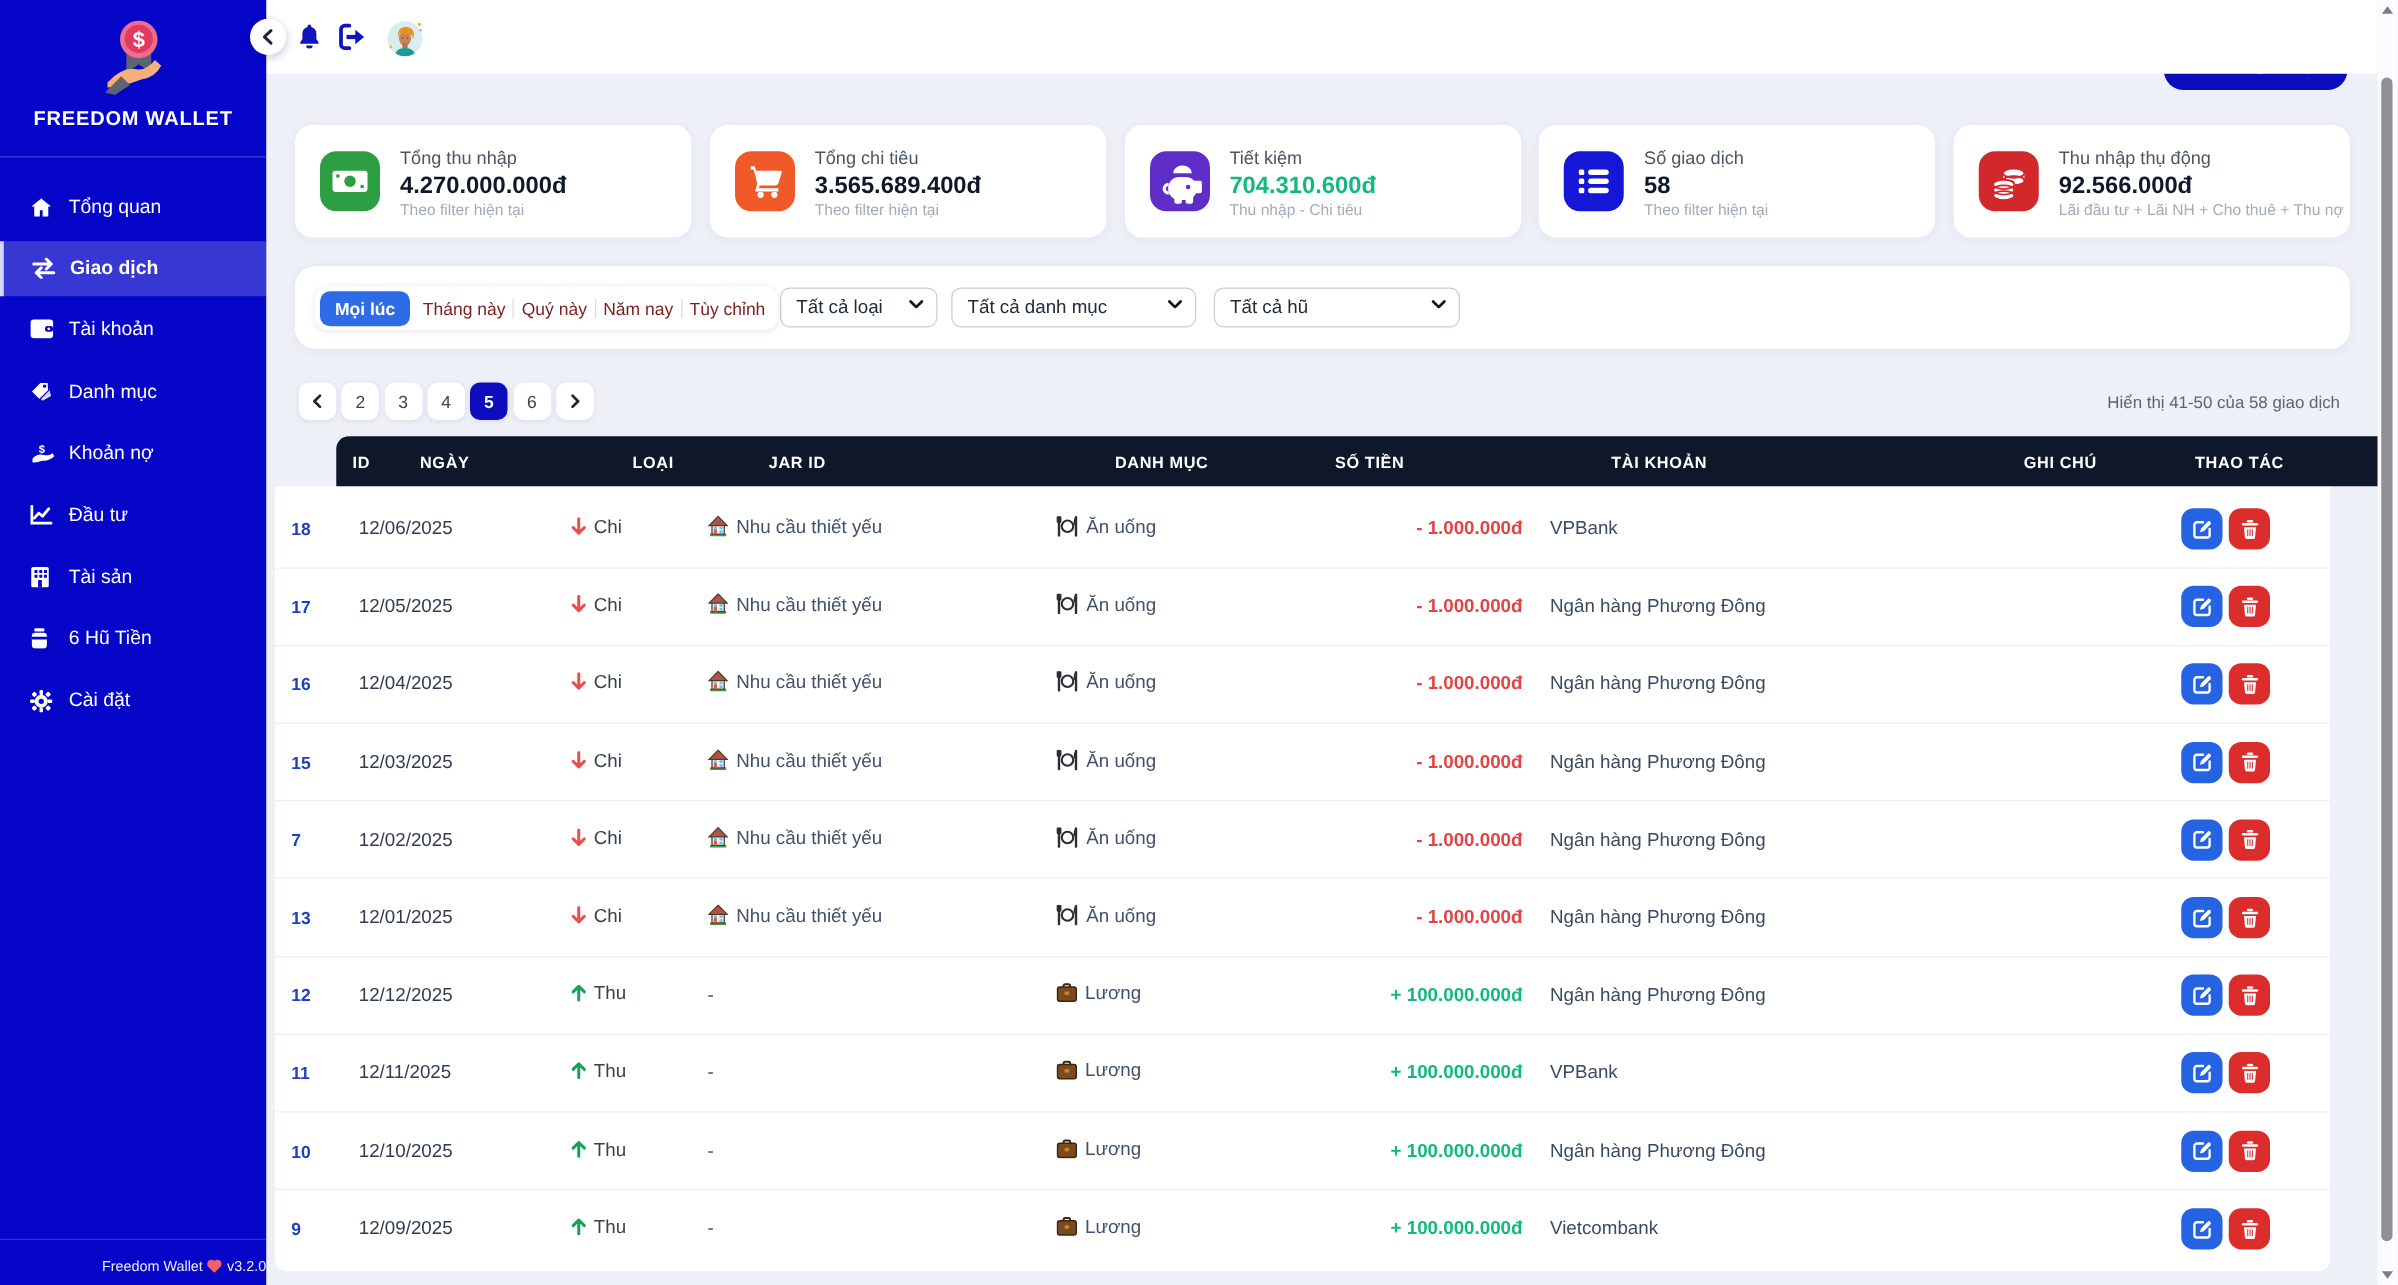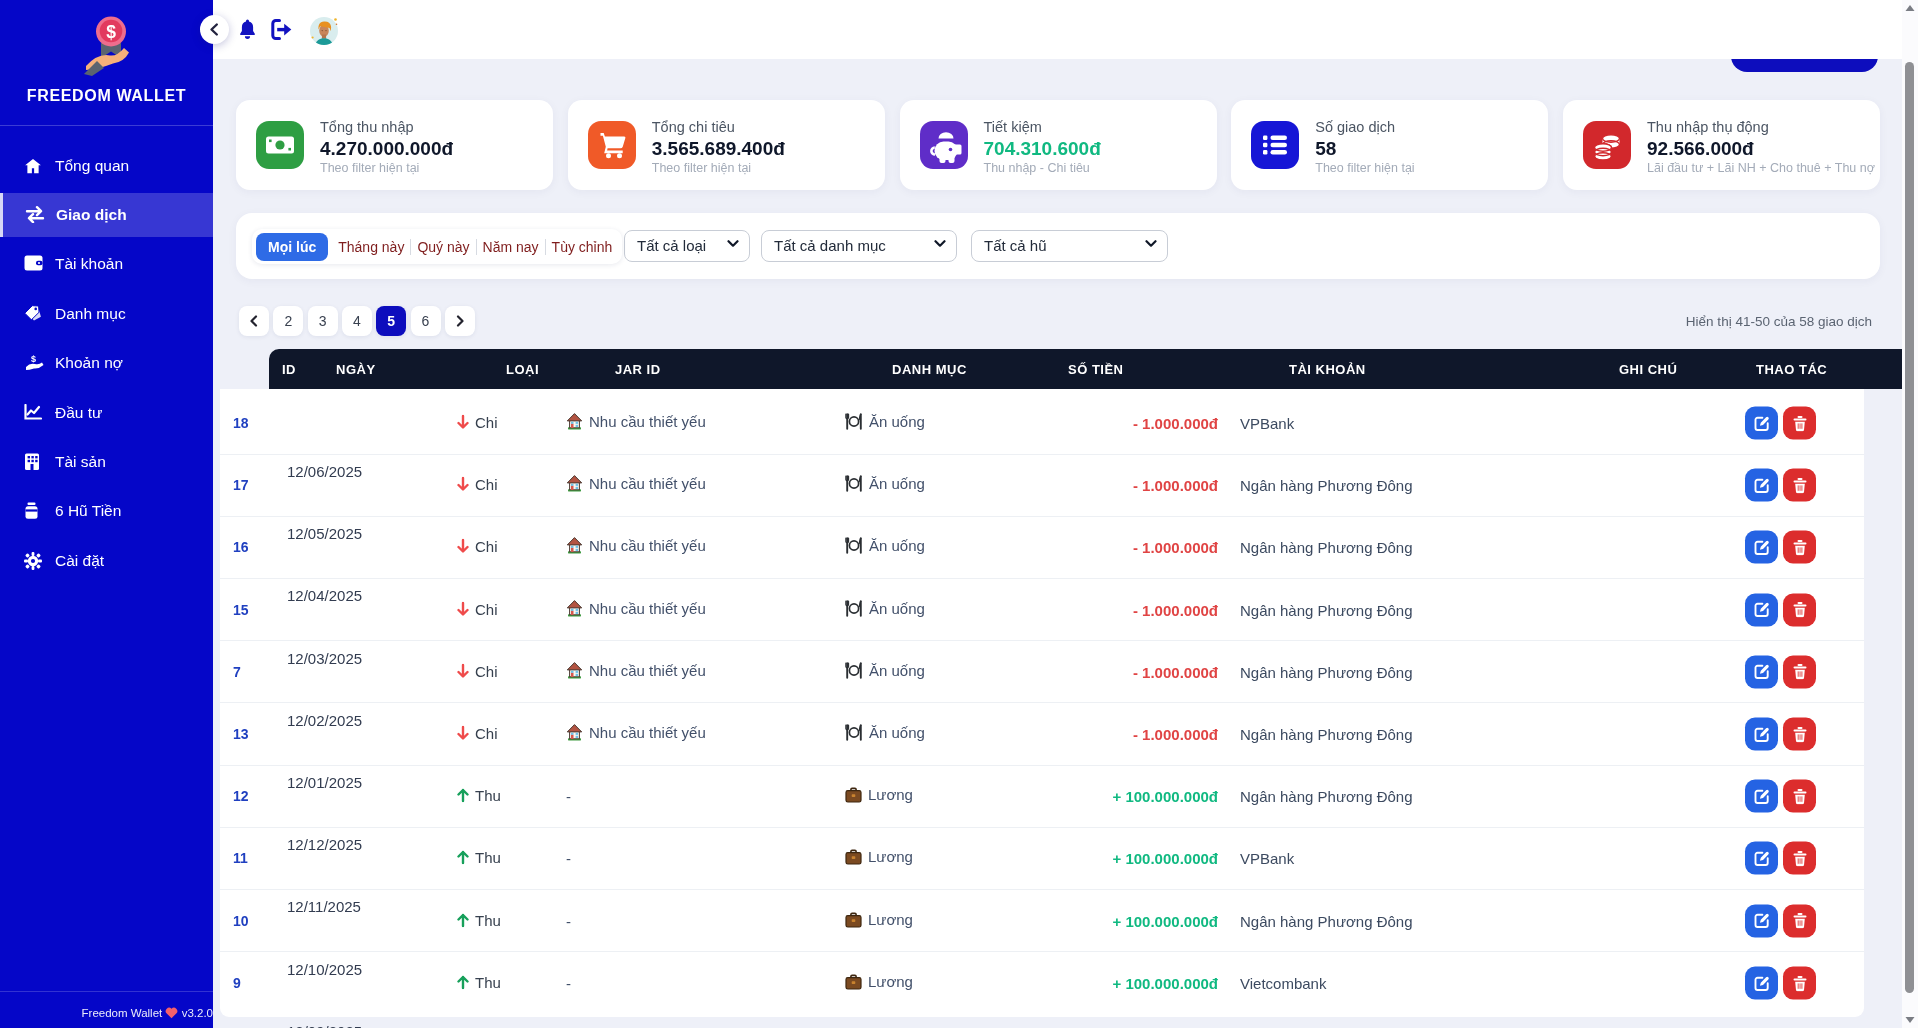--- a/index.html
+++ b/index.html
@@ -42,21 +42,21 @@
 .pbtn.on { background:#0d0dbd; color:#fff; font-weight:bold; }
 #pinfo { position:absolute; top:314px; right:46px; font-size:13.5px; color:#5b6472; }
 
 #thead { position:absolute; left:236px; top:349px; width:1644px; height:40px; background:#0f172a; border-radius:10px 10px 0 0; z-index:2;margin-left:33px; }
 .th { position:absolute; top:13px; color:#fff; font-size:13px; font-weight:bold; letter-spacing:.5px; }
 #tbody { position:absolute; left:220px; top:389px; width:1644px; height:628px; background:#fff; border-radius:0 0 9px 9px; }
 .row { position:absolute; left:0; width:1644px; height:62.2px; border-bottom:1px solid #edf0f4; }
 .row:last-child { border-bottom:none; }
 .c { position:absolute; top:50%; transform:translateY(-50%); white-space:nowrap; }
 .cid { left:13px; color:#2040c0; font-size:14px; font-weight:bold; }
-.cdate { left:67px; color:#323c50; font-size:15px;margin-top:48px; }
+.cdate { left:67px; color:#323c50; font-size:15px; }
 .ctype { left:237px; font-size:15px; color:#37414f; }
 .cjar { left:346px; font-size:15px; color:#42506a; }
 .ccat { left:625px; font-size:15px; color:#42506a; }
 .camt { left:0; width:998px; text-align:right; font-size:15px; font-weight:bold; }
 .camt.neg { color:#e04444; }
 .camt.pos { color:#10b981; }
 .cacc { left:1020px; font-size:15px; color:#3c4a60; }
 .cact { left:1525px; }
 .ib { display:inline-block; width:33px; height:33px; border-radius:10px; vertical-align:middle; position:relative; }
 .ib svg { position:absolute; left:50%; top:50%; transform:translate(-50%,-50%); }

